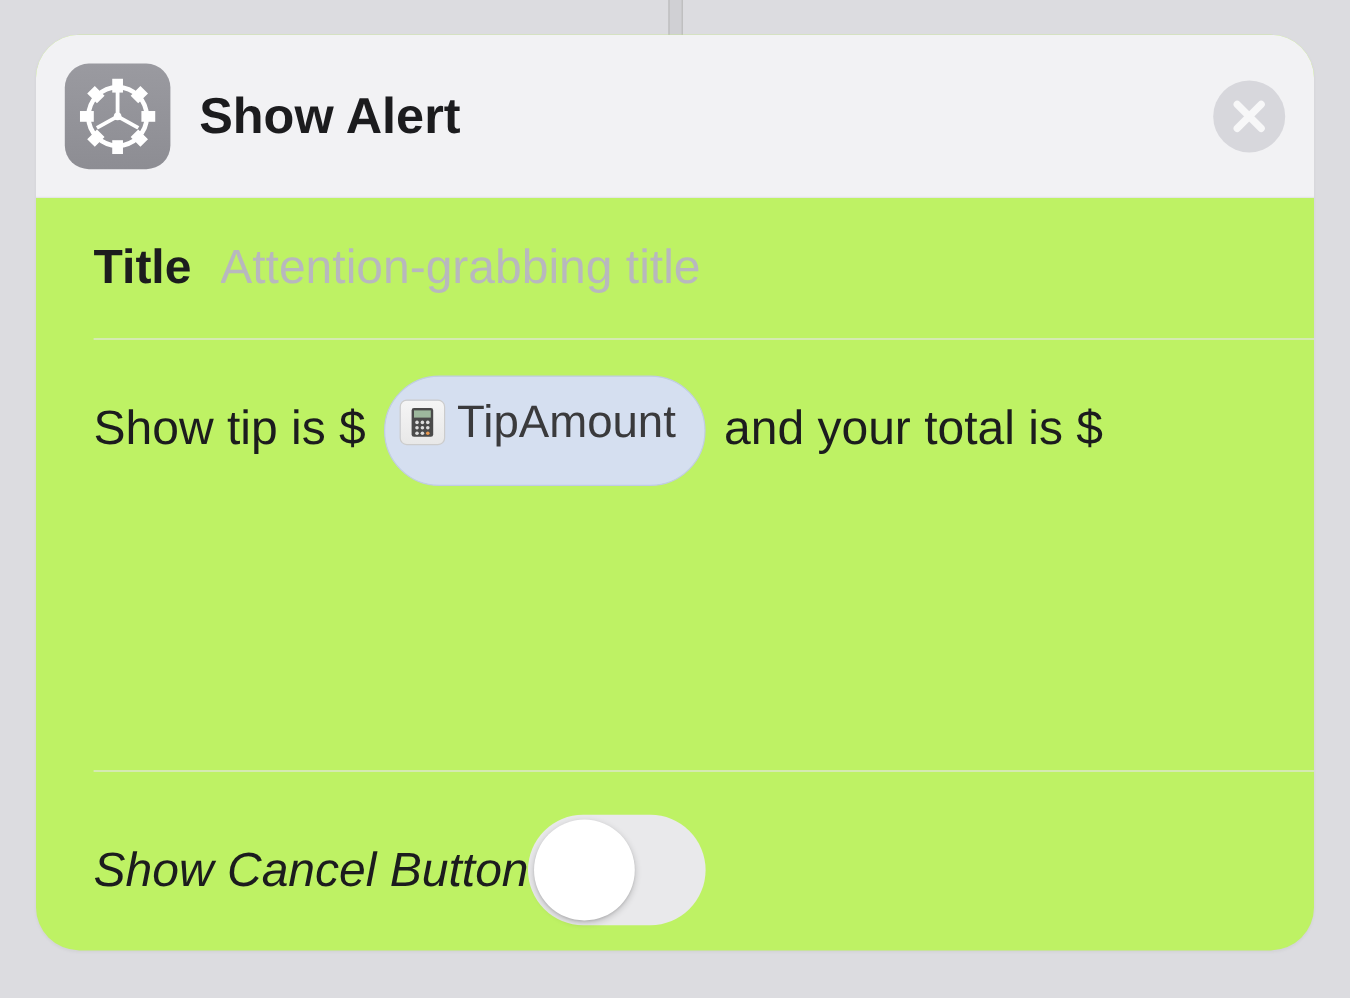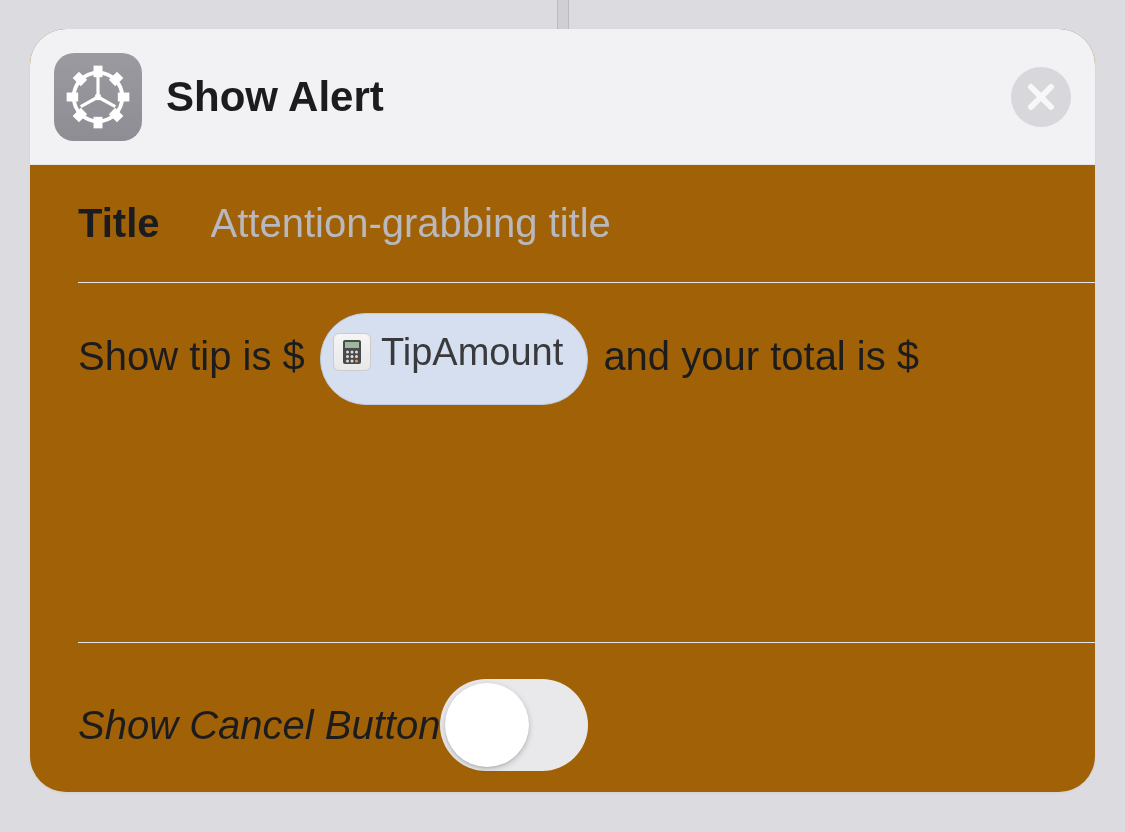--- a/index.html
+++ b/index.html
@@ -28,21 +28,21 @@
       border-left: 1px solid #bbb;
       border-right: 1px solid #bbb;
     }
     
     .card {
       position: absolute;
       top: 29px;
       left: 30px;
       right: 30px;
       bottom: 40px;
-      background: #a16207;
+      background: #bef264;
       border-radius: 36px;
       overflow: hidden;
       box-shadow: 0 1px 3px rgba(0,0,0,0.05);
     }
     
     .card-header {
       background: #f2f2f4;
       padding: 24px 24px;
       display: flex;
       align-items: center;
@@ -86,21 +86,21 @@
       flex-shrink: 0;
     }
     
     .card-body {
       padding: 0 0 0 48px;
     }
     
     .title-row {
       display: flex;
       align-items: center;
-      gap: 51px;
+      gap: 24px;
       padding: 36px 48px 36px 0;
       border-bottom: 1px solid #e5e5e7;
     }
     
     .title-label {
       font-size: 40px;
       font-weight: 600;
       color: #1c1c1e;
     }
     

